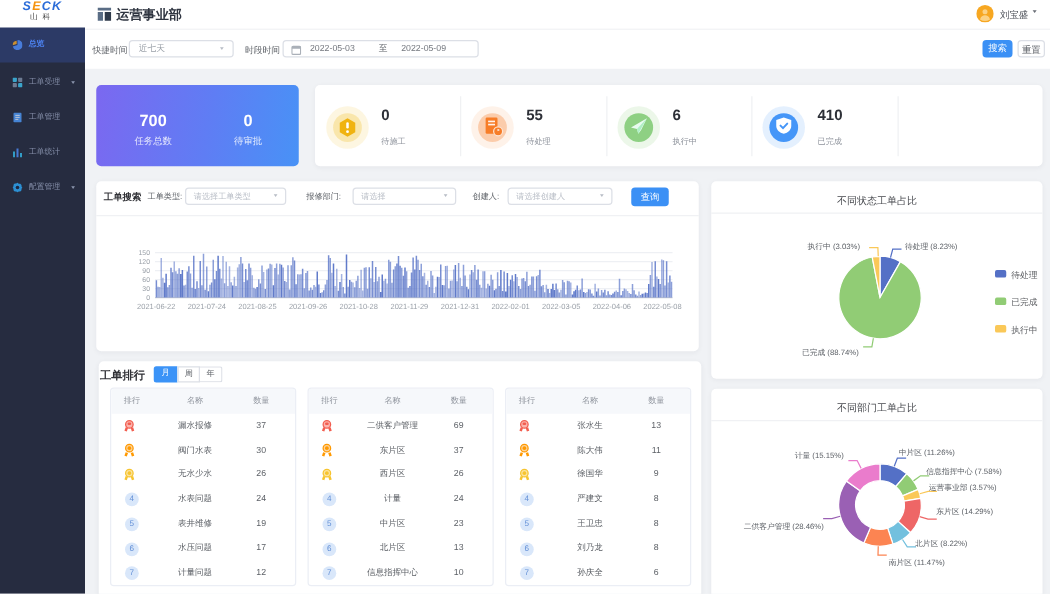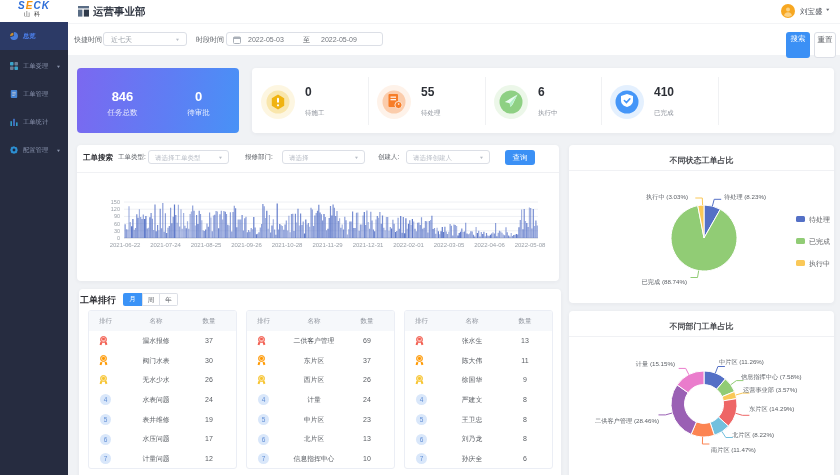--- a/index.html
+++ b/index.html
@@ -15,31 +15,31 @@
 .mitem .mt{position:absolute;left:23px;letter-spacing:0}
 .mitem .car{position:absolute;right:7px;top:0;font-size:5px;color:#8b95ad;transform:scaleY(.8)}
 .mactive{background:#2c3a66}
 .mactive .mt{color:#4d82f0;font-weight:bold}
 
 #head{position:absolute;left:68px;top:0;width:772px;height:23px;background:#fff}
 #fbar{position:absolute;left:68px;top:23px;width:772px;height:32px;background:#fff;border-top:1px solid #f3f4f6}
 .flabel{position:absolute;top:35px;font-size:7px;color:#5c6066}
 .fsel{position:absolute;top:32px;height:14px;border:1px solid #dcdfe6;border-radius:3px;background:#fff;font-size:7px;color:#9aa0a8;line-height:13px;padding-left:7px}
 .fsel .ca{position:absolute;right:6px;top:0;color:#b8bdc6;font-size:5px;transform:scaleY(.75)}
-.btn{position:absolute;top:32px;height:26px;border-radius:3px;font-size:7.5px;text-align:center;line-height:14px}
+.btn{position:absolute;top:32px;height:14px;border-radius:3px;font-size:7.5px;text-align:center;line-height:14px}
 
 #bluecard{position:absolute;left:77px;top:68px;width:162px;height:65px;border-radius:4px;background:linear-gradient(100deg,#7b68f0 0%,#5f7df4 55%,#4892f6 100%);color:#fff}
 #statcard{position:absolute;left:252px;top:68px;width:582px;height:65px;border-radius:4px;background:#fff;box-shadow:0 1px 4px rgba(30,40,60,.05)}
 .sitem{position:absolute;top:1px;width:116px;height:64px}
 .sval{position:absolute;left:53px;top:16px;font-size:12px;font-weight:bold;color:#2d3037}
 .slab{position:absolute;left:53px;top:40px;font-size:6.5px;color:#8d929b}
 .sdiv{position:absolute;top:9px;width:1px;height:48px;background:#f0f1f3}
 
 .panel{position:absolute;background:#fff;border-radius:4px;box-shadow:0 1px 4px rgba(30,40,60,.05)}
-.ptitle{position:absolute;left:0;width:100%;text-align:center;font-size:8px;font-weight:bold;color:#47494e;top:10px}
+.ptitle{position:absolute;left:0;width:100%;text-align:center;font-size:8px;font-weight:normal;color:#47494e;top:10px}
 .pdiv{position:absolute;left:0;width:100%;height:1px;background:#f0f1f4;top:25px}
 
 #spanel .hlabel{position:absolute;top:8px;font-size:6.5px;color:#5c6066}
 #spanel .hsel{position:absolute;top:5px;height:14px;border:1px solid #dcdfe6;border-radius:3px;font-size:6.5px;color:#b8bdc6;line-height:13px;padding-left:6px}
 #spanel .hsel .ca{position:absolute;right:5px;top:0;color:#b8bdc6;font-size:5px;transform:scaleY(.75)}
 
 .rtable{position:absolute;top:21px;width:149px;height:159px;border:1px solid #ebeef5;border-radius:3px;background:#fff;overflow:hidden}
 .thead{position:relative;height:20px;background:#f6f8fb;font-size:6.5px;color:#8d929b;line-height:20px}
 .thead span{position:absolute;text-align:center}
 .trow{position:relative;height:19.7px}
@@ -127,21 +127,21 @@
 <div class="mitem" style="top:136px">
     <svg width="10" height="10" viewBox="0 0 10 10" class="mi">
       <path d="M5 0l1.2 1.2h1.6L9 2.4v1.6L10 5 9 6.2v1.6L7.8 9H6.2L5 10 3.8 9H2.2L1 7.8V6.2L0 5l1-1.2V2.2L2.2 1h1.6z" fill="#2ea8f7"></path>
       <circle cx="5" cy="5" r="1.8" fill="#1b2540"></circle>
     </svg>
     <span class="mt">配置管理</span>
     <span class="car">▼</span>
   </div>
 
 <div id="bluecard">
- <div class="abs" style="left:5px;top:21px;width:81px;text-align:center;font-size:13px;font-weight:bold">846</div>
+ <div class="abs" style="left:5px;top:21px;width:81px;text-align:center;font-size:13px;font-weight:bold">700</div>
  <div class="abs" style="left:5px;top:40px;width:81px;text-align:center;font-size:7.5px;opacity:.85">任务总数</div>
  <div class="abs" style="left:81px;top:21px;width:81px;text-align:center;font-size:13px;font-weight:bold">0</div>
  <div class="abs" style="left:81px;top:40px;width:81px;text-align:center;font-size:7.5px;opacity:.85">待审批</div>
 </div>
 <div id="statcard">
 <div class="sitem" style="left:0px">
 <svg width="44" height="64" viewBox="0 0 44 64" style="position:absolute;left:4px;top:0">
         <circle cx="22" cy="33" r="17" fill="rgba(240,185,20,.13)"></circle>
         <circle cx="22" cy="33" r="11.5" fill="rgba(240,185,20,.26)"></circle>
         <path d="M15.8 29.2l6.2-3.6 6.2 3.6v7.6l-6.2 3.6-6.2-3.6z" fill="#f0b310"></path>

